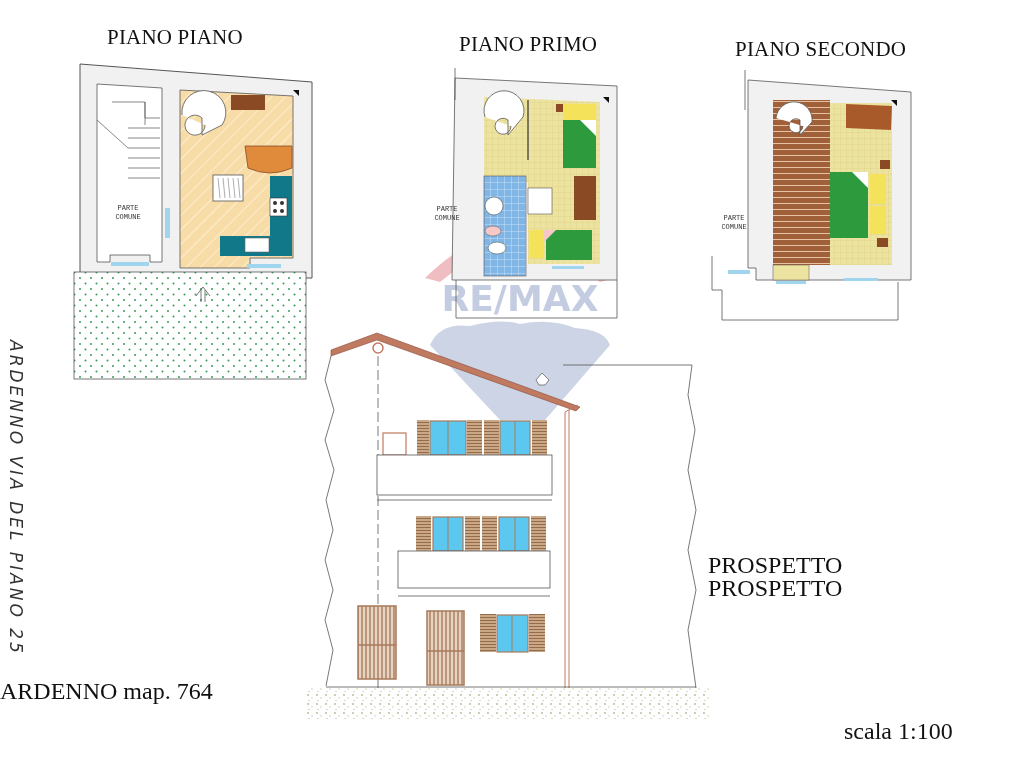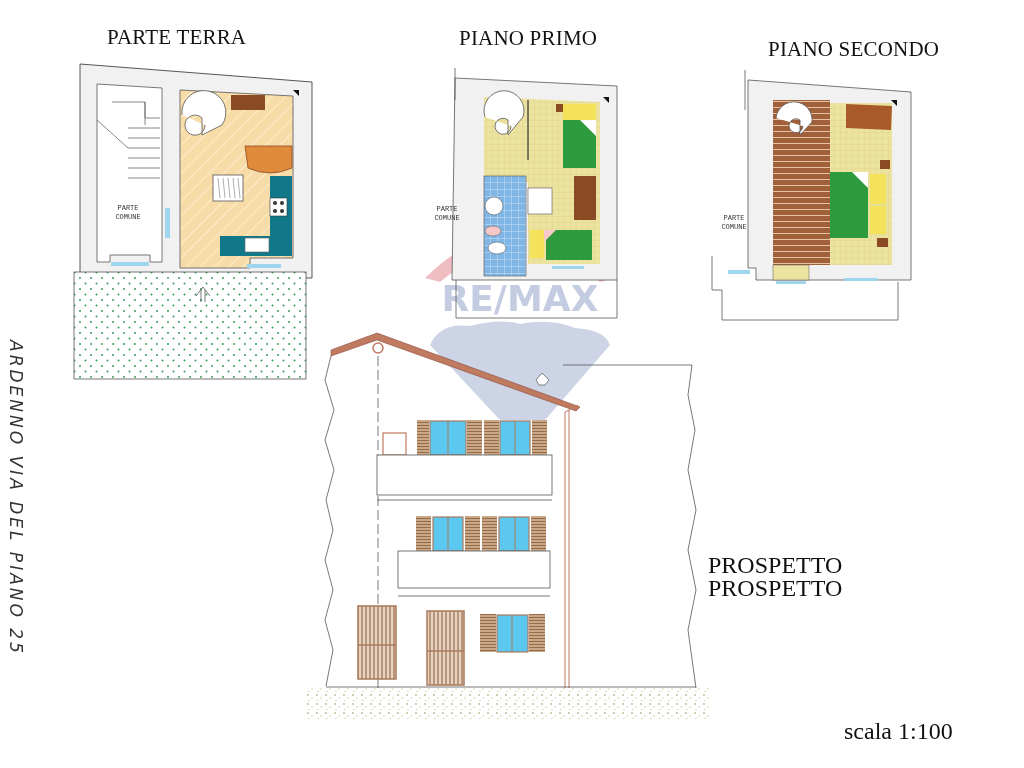--- a/index.html
+++ b/index.html
@@ -7,23 +7,23 @@
   .abs{position:absolute;}
   .title{font-size:21px;letter-spacing:0.2px;white-space:nowrap;}
   .label-small{font-family:Liberation Mono, monospace;font-size:7px;line-height:9px;color:#333;text-align:center;}
   .big{font-size:24px;line-height:23px;}
   .hand{font-family:"DejaVu Sans",sans-serif;font-size:17px;color:#333;transform-origin:left top;transform:rotate(90deg);white-space:nowrap;letter-spacing:3px;font-style:italic;}
   svg{position:absolute;left:0;top:0;}
 </style>
 </head>
 <body>
 
-<div class="abs title" style="left:107px;top:25px;">PARTE TERRA</div>
-<div class="abs title" style="left:459px;top:26px;">PIANO PRIMO</div>
-<div class="abs title" style="left:768px;top:37px;">PIANO SECONDO</div>
+<div class="abs title" style="left:107px;top:25px;">PIANO PIANO</div>
+<div class="abs title" style="left:459px;top:32px;">PIANO PRIMO</div>
+<div class="abs title" style="left:735px;top:37px;">PIANO SECONDO</div>
 
 <svg width="1024" height="768" viewBox="0 0 1024 768">
   <defs>
     <pattern id="diag" width="10" height="10" patternUnits="userSpaceOnUse" patternTransform="rotate(45)">
       <rect width="10" height="10" fill="#f7dca8"></rect>
       <line x1="0" y1="0" x2="0" y2="10" stroke="#fff3da" stroke-width="1.5"></line>
     </pattern>
     <pattern id="grid1" width="6" height="6" patternUnits="userSpaceOnUse">
       <rect width="6" height="6" fill="#ede3a0"></rect>
       <path d="M0 0H6M0 0V6" stroke="#d9cc7c" stroke-width="0.6"></path>
@@ -231,14 +231,15 @@
 </div>
 
 <div class="abs hand" style="left:26px;top:340px;">ARDENNO VIA DEL PIANO 25</div>
 
 <div class="abs big" style="left:708px;top:554px;">
   <div>PROSPETTO</div>
   <div>PROSPETTO</div>
 </div>
 
 <div class="abs big" style="left:0px;top:680px;">
+  <div>ARDENNO map. 764</div>
 </div>
 <div class="abs big" style="left:844px;top:720px;">scala 1:100</div>
 
 </body></html>

